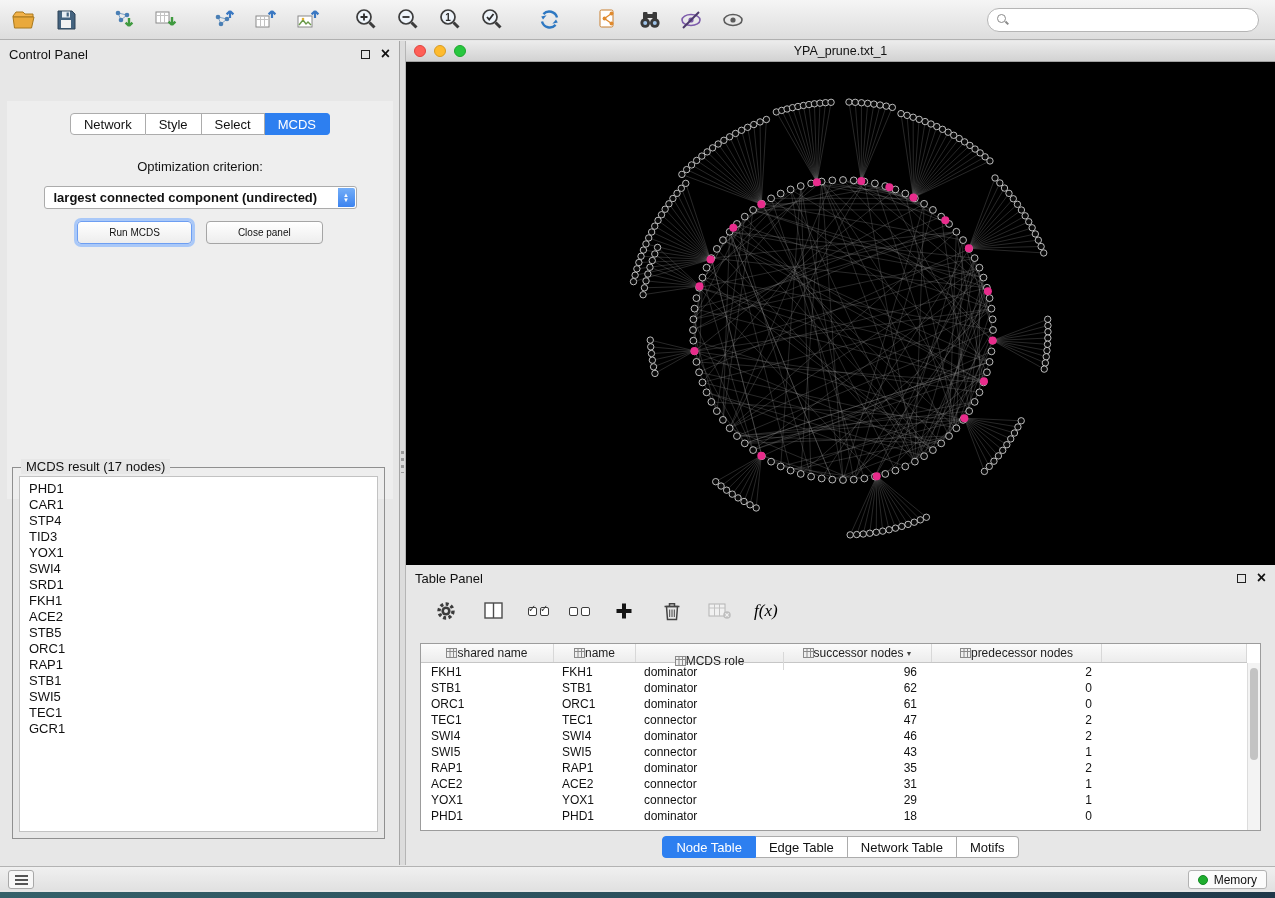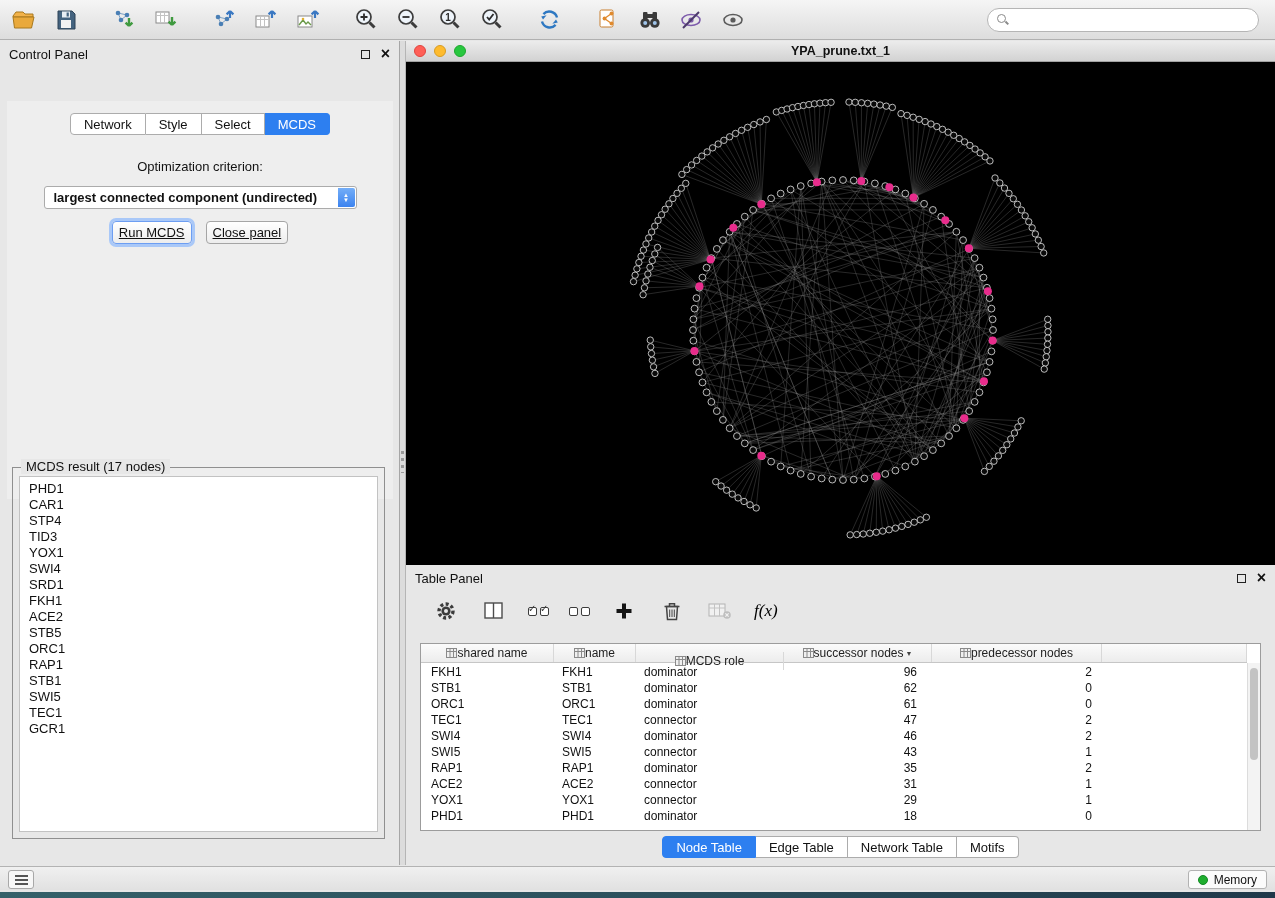--- a/index.html
+++ b/index.html
@@ -26,36 +26,36 @@
   .seg-row{display:flex;justify-content:center;margin-top:12px;}
   .seg{height:22px;padding:0 13px;display:flex;align-items:center;background:#fff;border:1px solid #acacac;border-left:none;font-size:13px;cursor:default;}
   .seg:first-child{border-left:1px solid #acacac;border-radius:4px 0 0 4px;}
   .seg:last-child{border-radius:0 4px 4px 0;}
   .seg.active{background:#2d7ff0;border-color:#2d7ff0;color:#fff;}
   .opt-label{text-align:center;margin-top:24px;font-size:13px;}
   .dropdown{position:relative;margin:12px auto 0 auto;width:313px;height:23px;background:#fff;border:1px solid #ababab;border-radius:3px;display:flex;align-items:center;padding-left:9px;font-size:13px;font-weight:bold;}
   .dd-btn{position:absolute;right:1px;top:1px;bottom:1px;width:17px;background:linear-gradient(#74aef8,#3c83ef);border-radius:0 2px 2px 0;display:flex;flex-direction:column;align-items:center;justify-content:center;color:#fff;}
   .dd-btn span{font-size:6px;line-height:5px;}
   .btn-row{display:flex;justify-content:center;gap:14px;margin-top:12px;}
-  .btn{height:23px;background:linear-gradient(#ffffff,#ededed);border:1px solid #a5a5a5;border-radius:4px;padding:0 6px;font-size:13px;display:flex;align-items:center;cursor:default;text-decoration:underline;}
+  .btn{height:23px;background:linear-gradient(#ffffff,#ededed);border:1px solid #a5a5a5;border-radius:4px;padding:0 31px;font-size:10px;display:flex;align-items:center;cursor:default;}
   .btn.focused{box-shadow:0 0 0 3px #a9c8f8;border-color:#6d9ef2;}
 
   .groupbox{position:absolute;left:12px;top:426px;width:373px;height:372px;border:1px solid #8f8f8f;}
   .legend{position:absolute;top:-9px;left:8px;background:#e7e7e7;padding:0 5px;font-size:13px;}
   .mcds-scroll{position:absolute;left:6px;top:8px;right:6px;bottom:6px;background:#fff;border:1px solid #c2c2c2;overflow:hidden;padding:4px 0 0 9px;}
   .mcds-item{height:16px;line-height:16px;font-size:13px;}
 
   
   .net-titlebar{position:absolute;left:406px;top:41px;width:869px;height:21px;background:linear-gradient(#ececec,#d2d2d2);border-bottom:1px solid #a2a2a2;display:flex;align-items:center;padding:0 8px;}
   .lights{display:flex;gap:8px;}
   .light{width:12px;height:12px;border-radius:50%;}
   .light.red{background:#ff5f57;border:1px solid #e0443e;}
   .light.yellow{background:#febb2e;border:1px solid #d89c22;}
   .light.green{background:#28c73f;border:1px solid #1ea72f;}
-  .net-title{position:absolute;left:0;right:0;text-align:center;font-size:12.5px;font-weight:bold;}
+  .net-title{position:absolute;left:0;right:0;text-align:center;font-size:12.5px;font-weight:normal;}
   .net-canvas{position:absolute;left:406px;top:62px;width:869px;height:503px;background:#000;}
   .net-canvas svg{display:block;}
   .splitter{position:absolute;left:400px;top:41px;width:6px;height:824px;background:#dcdcdc;border-right:1px solid #b5b5b5;}
   .grip{position:absolute;left:1px;top:410px;width:3px;height:22px;background:repeating-linear-gradient(#9a9a9a 0 3px,transparent 3px 7px);}
 
   
   .table-panel{position:absolute;left:406px;top:565px;width:869px;height:300px;background:#e7e7e7;}
   .tp-toolbar{position:absolute;left:0;top:26px;width:100%;height:40px;display:flex;align-items:center;gap:20px;padding-left:26px;}
   .cbpair{display:flex;gap:3px;}
   .cbx{display:inline-block;width:9px;height:9px;border:1.6px solid #3c3c3c;border-radius:2px;position:relative;background:#fff;}

